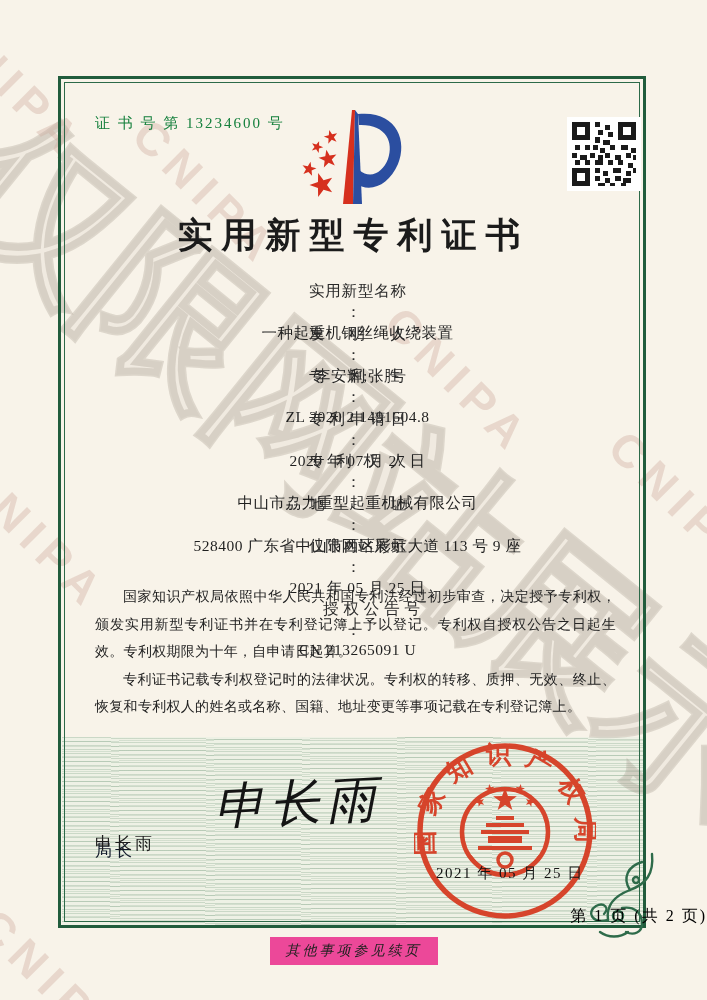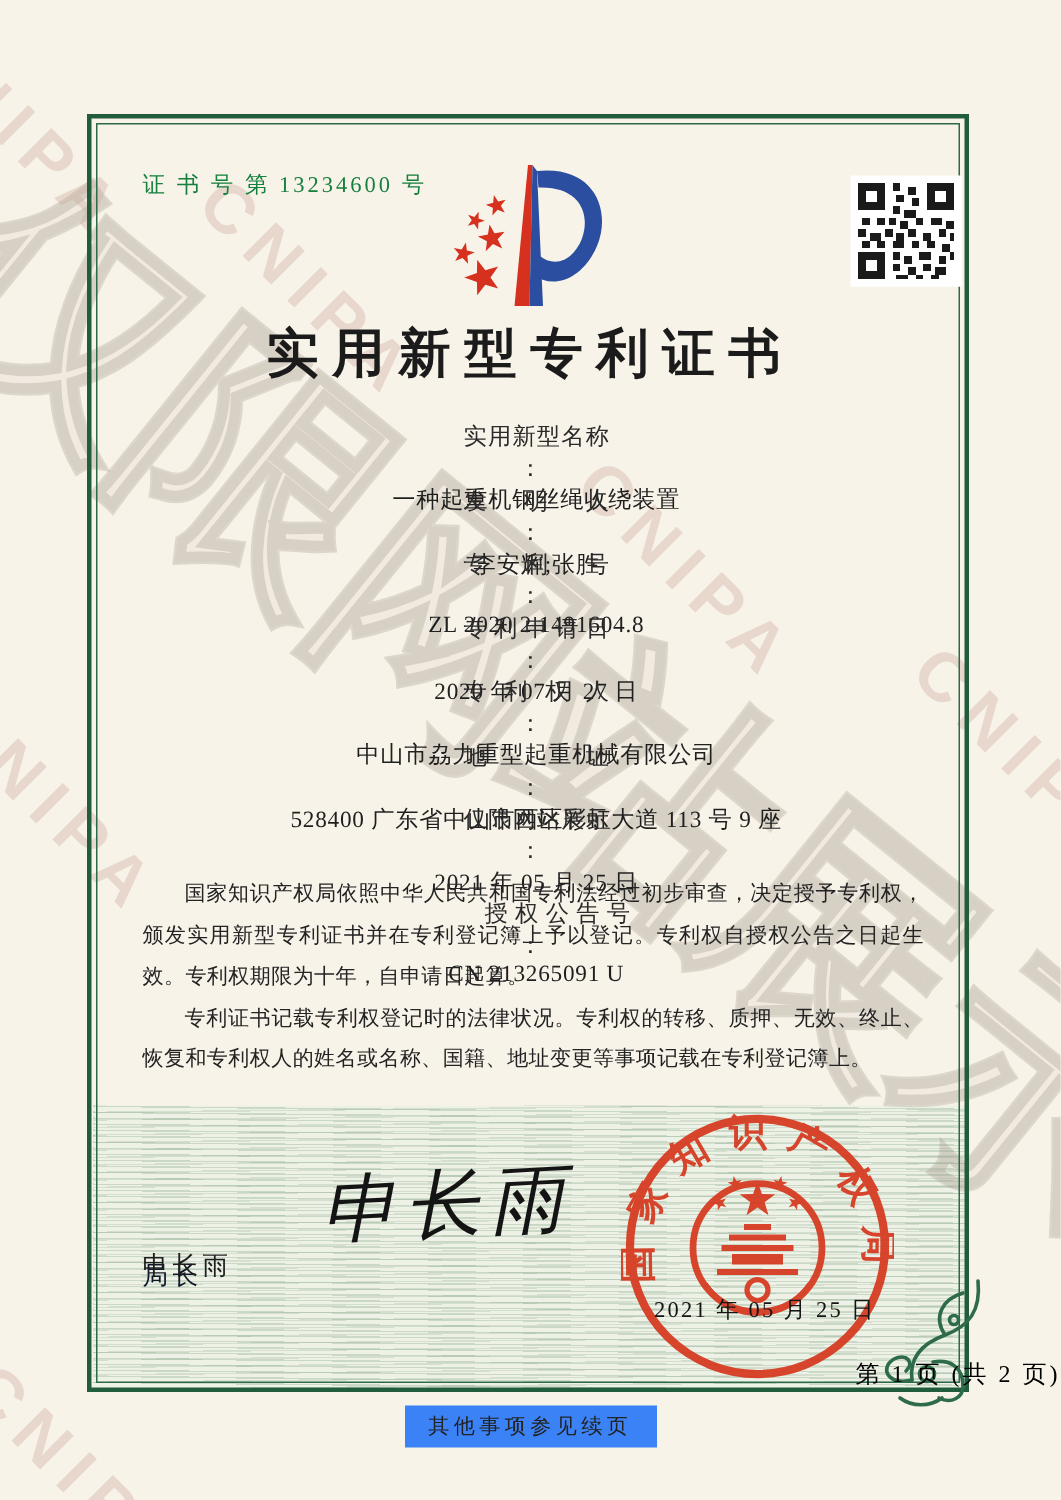--- a/index.html
+++ b/index.html
@@ -59,21 +59,21 @@
     font-family:"Liberation Sans","DejaVu Sans",sans-serif;}
   .director-name{position:absolute;left:95px;top:832px;font-size:17px;letter-spacing:3px;color:#1d1d1d;
     font-family:"Liberation Sans","DejaVu Sans",sans-serif;}
   .signature{position:absolute;left:198px;top:770px;width:200px;text-align:center;
     font-size:50px;color:#141414;letter-spacing:6px;transform:rotate(-3deg);
     font-family:cursive,"Liberation Serif",serif;font-style:italic;}
   .seal{position:absolute;left:414px;top:740px;width:182px;height:182px;opacity:0.93;}
   .seal-date{position:absolute;left:436px;top:864px;font-size:15px;letter-spacing:1.5px;color:#141414;z-index:5;}
   .page-num{position:absolute;left:0;right:0;top:906px;text-align:right;font-size:16px;letter-spacing:2px;color:#000000;}
   .cont-box{position:absolute;left:50%;transform:translateX(-50%);top:937px;
-    background:#3b82f6;padding:5px 16px;font-size:14px;letter-spacing:3px;color:#222;}
+    background:#ec4899;padding:5px 16px;font-size:14px;letter-spacing:3px;color:#222;font-style:italic;}
   .flourish{position:absolute;left:578px;top:850px;width:82px;height:92px;}
 </style>
 </head>
 <body>
 
 <div class="waves"></div>
 
 <div class="wm-big">仅限网站展示</div>
 <div class="wm-cnipa" style="left:-35px;top:0px;">CNIPA</div>
 <div class="wm-cnipa" style="left:160px;top:108px;">CNIPA</div>

